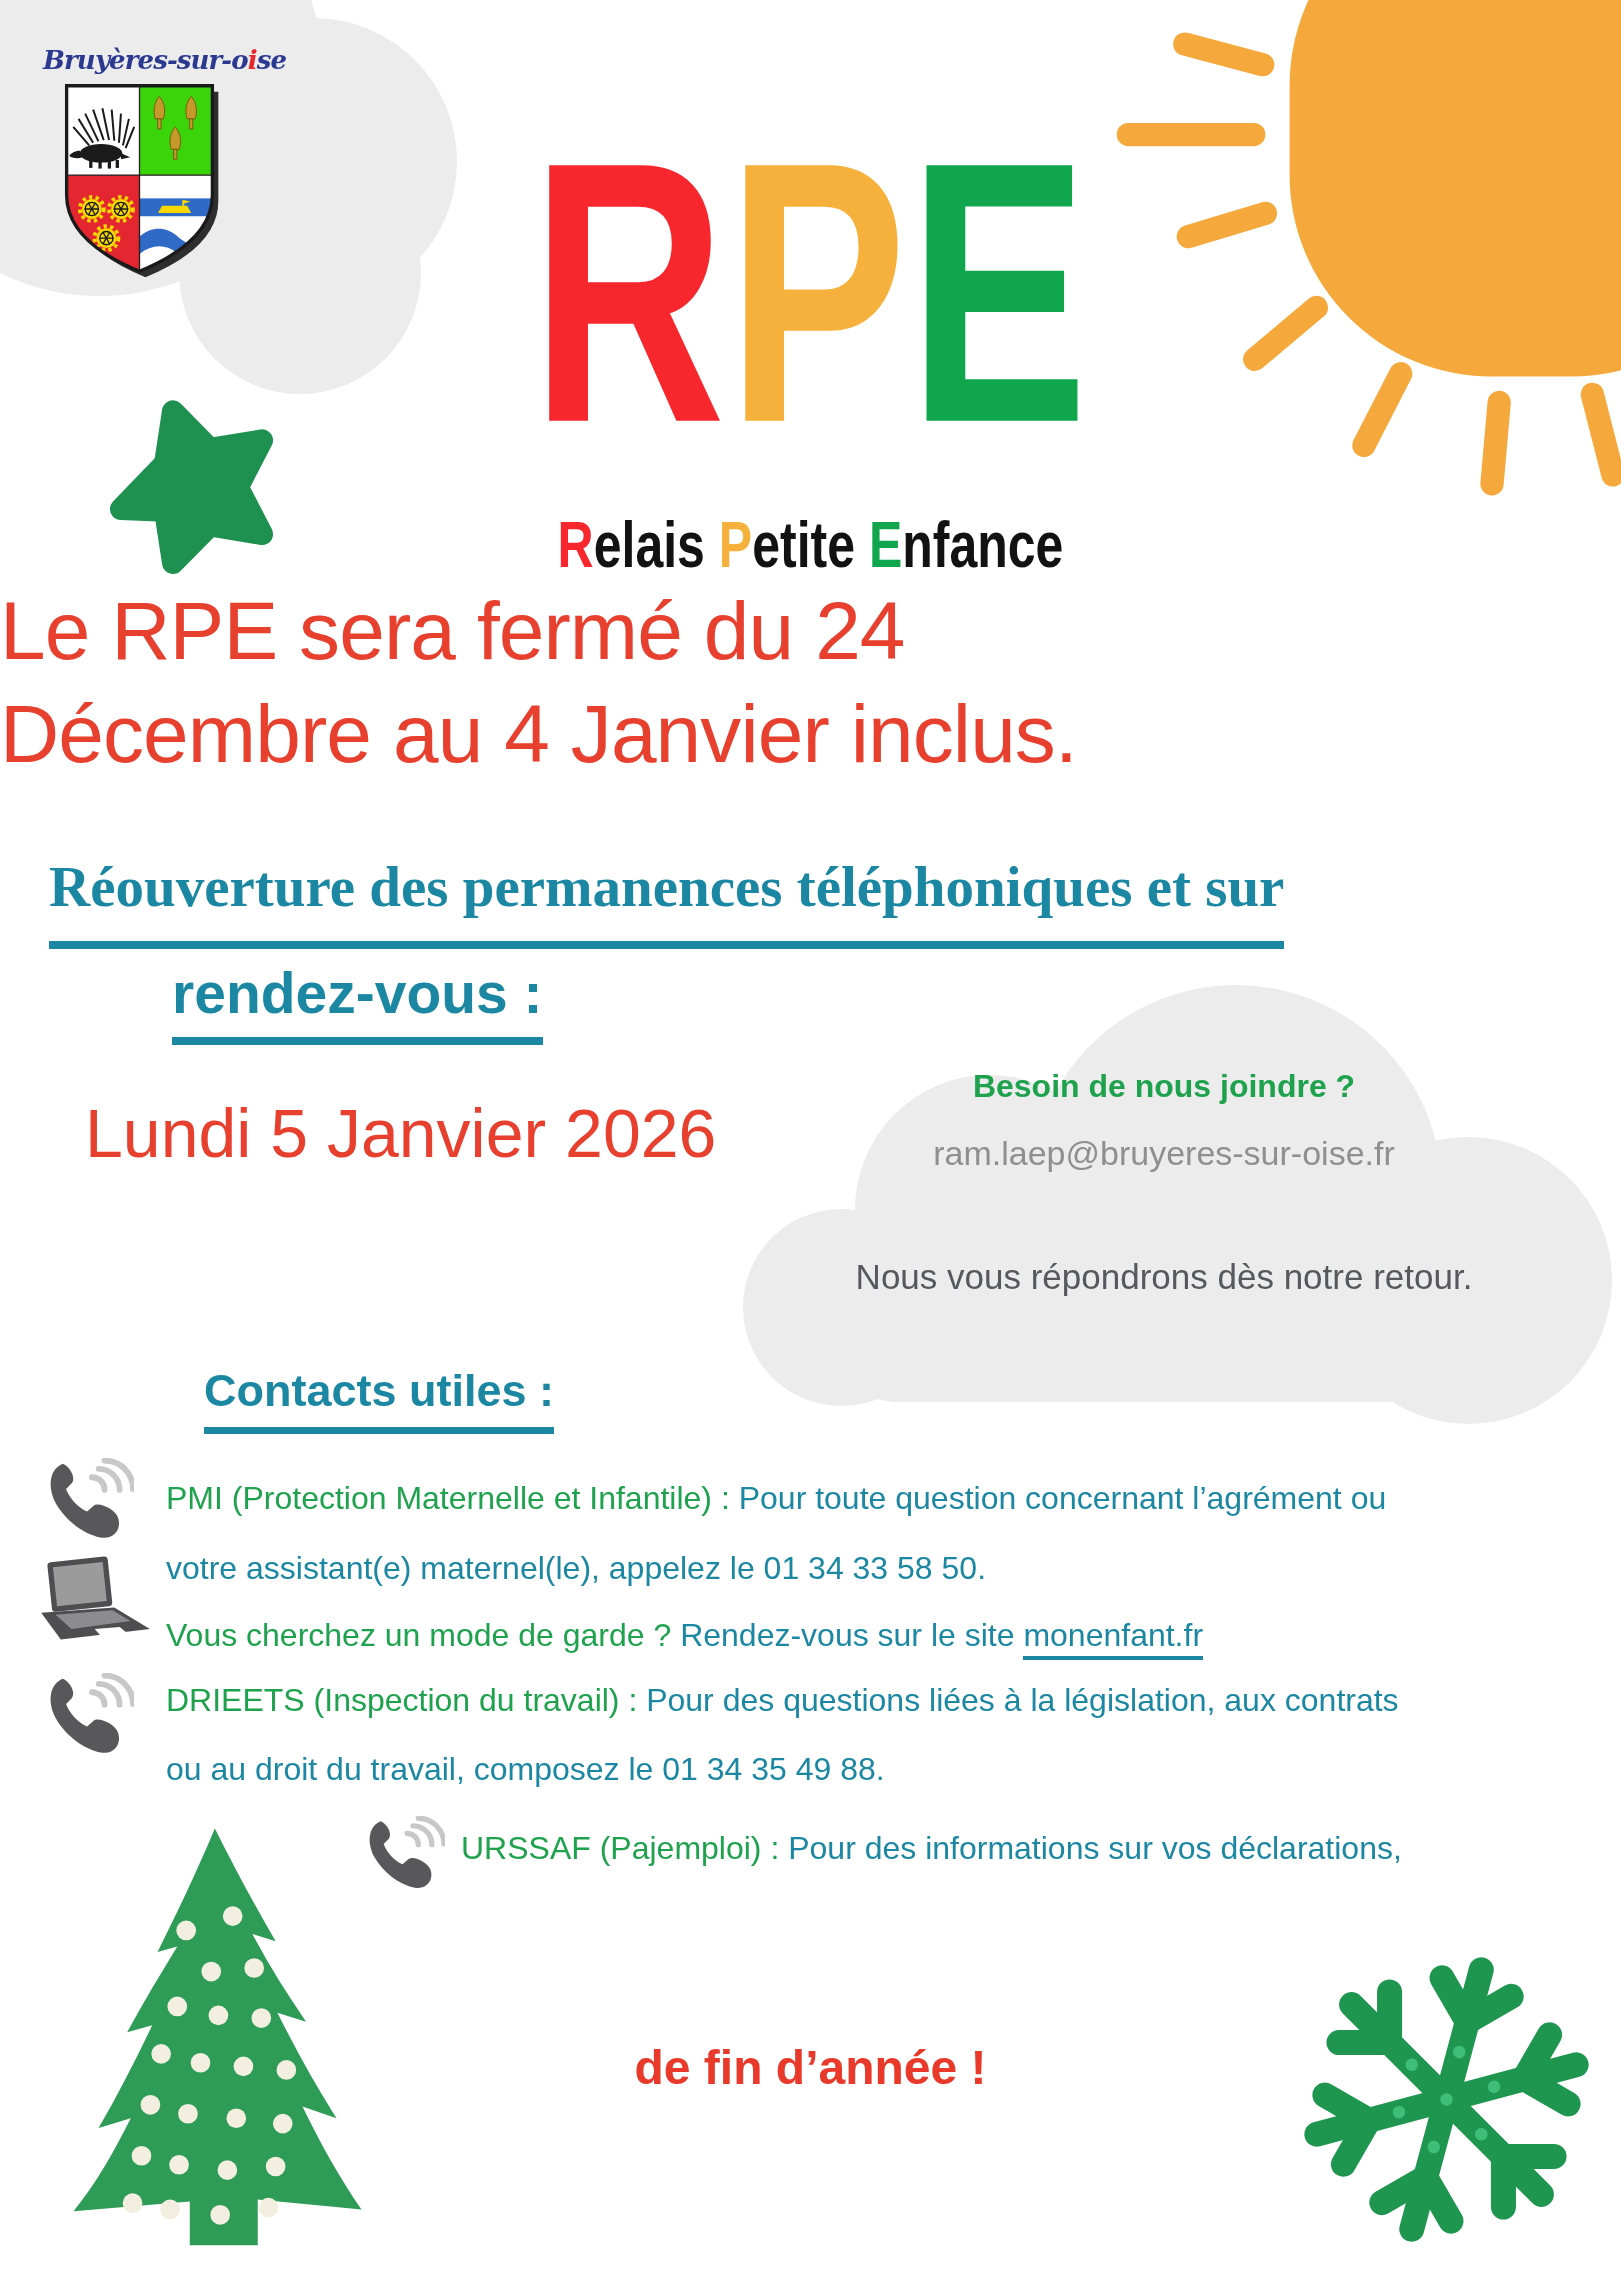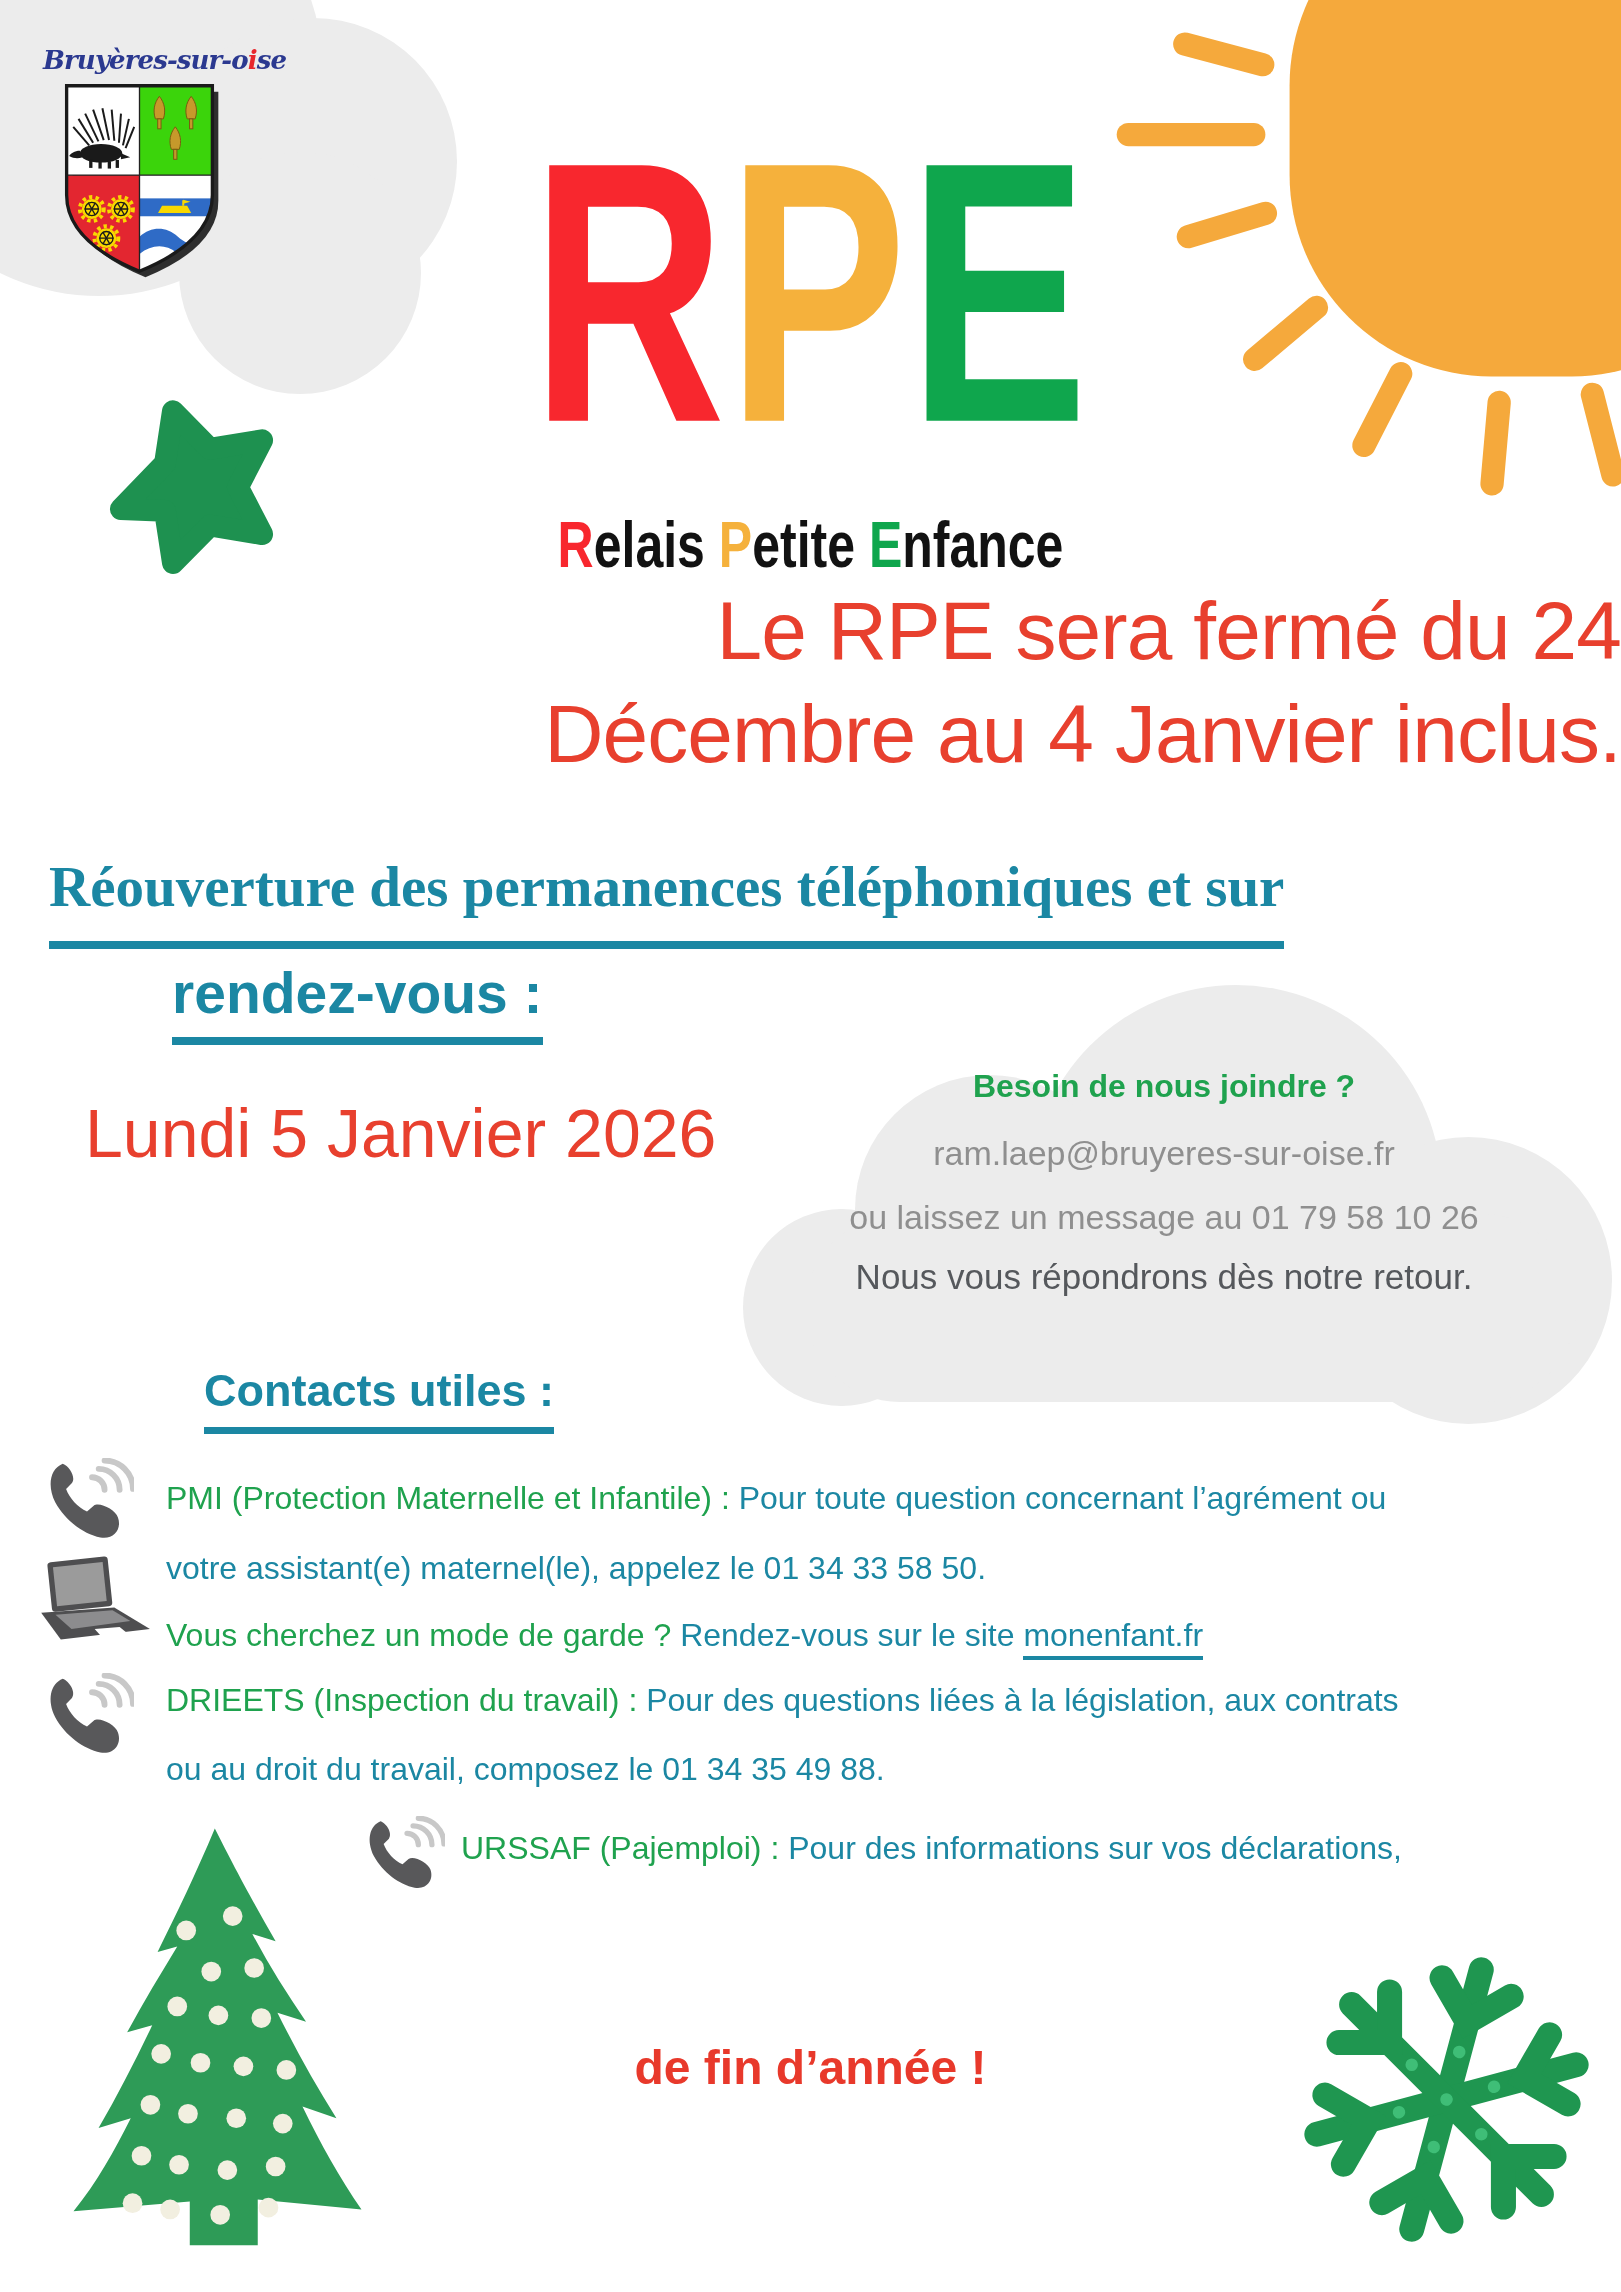--- a/index.html
+++ b/index.html
@@ -32,21 +32,21 @@
     position:absolute; left:0; top:510px; width:1621px; text-align:center;
     font-size:50px; font-weight:700; color:#121212; line-height:1.1;
     transform:scaleY(1.3); transform-origin:top center; z-index:2;
   }
   .rpe-subtitle .i-r { color:#F8272E; }
   .rpe-subtitle .i-p { color:#F5B13C; }
   .rpe-subtitle .i-e { color:#0FA64D; }
 
   
   .closure {
-    position:absolute; left:0; top:580px; width:1621px; text-align:right;
+    position:absolute; left:0; top:580px; width:1621px; text-align:left;
     color:#E8402E; font-size:82px; font-weight:400; line-height:1.25;
     letter-spacing:-0.9px; z-index:2;
   }
 
   
   .teal-h { position:absolute; color:#1B87A3; font-weight:700; z-index:2; white-space:nowrap; }
   .underl { display:inline-block; border-bottom:8px solid #1B87A3; line-height:1.15; }
   .reopen1 { left:49px; top:853px; font-size:57px; }
   .reopen1 .underl { padding-bottom:21.5px;font-family:Liberation Serif, serif; }
   .reopen2 { left:172px; top:960px; font-size:57px; }
@@ -223,21 +223,20 @@
   <div class="date-line">Lundi 5 Janvier 2026</div>
 
   <div class="cloud-bump" style="left:1030px; top:985px; width:412px; height:412px;"></div>
   <div class="cloud-bump" style="left:855px; top:1075px; width:269px; height:269px;"></div>
   <div class="cloud-bump" style="left:743px; top:1209px; width:197px; height:197px;"></div>
   <div class="cloud-bump" style="left:1325px; top:1137px; width:287px; height:287px;"></div>
   <div class="cloud-bump" style="left:806px; top:1214px; width:770px; height:188px; border-radius:94px;"></div>
 
   <div class="cloud-text cl-green">Besoin de nous joindre ?</div>
   <div class="cloud-text cl-email">ram.laep@bruyeres-sur-oise.fr</div>
-  <div class="cloud-text cl-msg">ou laissez un message au 01 79 58 10 26</div>
   <div class="cloud-text cl-reply">Nous vous répondrons dès notre retour.</div>
 
   <div class="teal-h contacts-h"><span class="underl">Contacts utiles :</span></div>
 
   <svg class="icon-svg" style="left:40px; top:1458px;" width="94" height="92" viewBox="0 0 112 110">
     <path d="M27 7 C12 13 8 33 18 53 C30 75 52 91 72 95 C88 98 98 85 93 71 C90 62 71 52 64 57 L56 64 C45 59 35 48 31 37 L38 30 C43 23 35 10 27 7 Z" fill="#58585A"></path>
     <g stroke="#C8C8C8" stroke-width="7" fill="none" stroke-linecap="round">
       <path d="M62 23 A15 15 0 0 1 77 38"></path>
       <path d="M70 13 A25 25 0 0 1 95 38"></path>
       <path d="M77 3 A34 34 0 0 1 111 37"></path>

